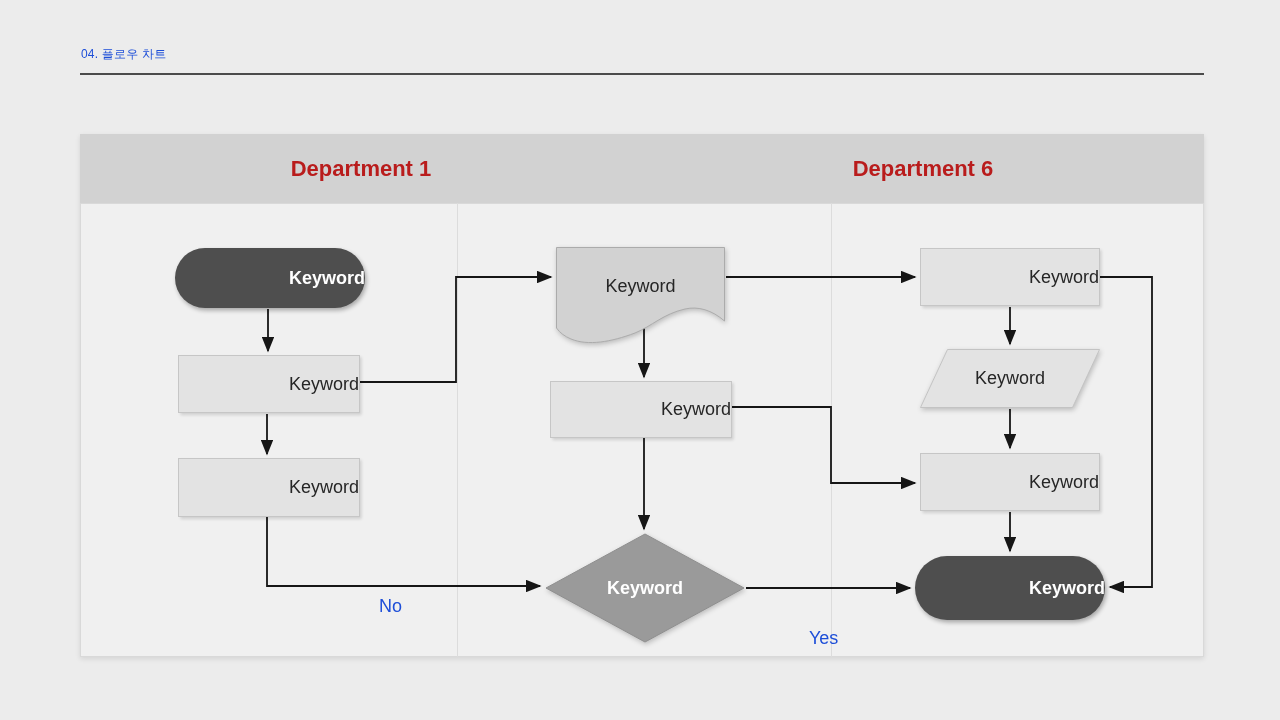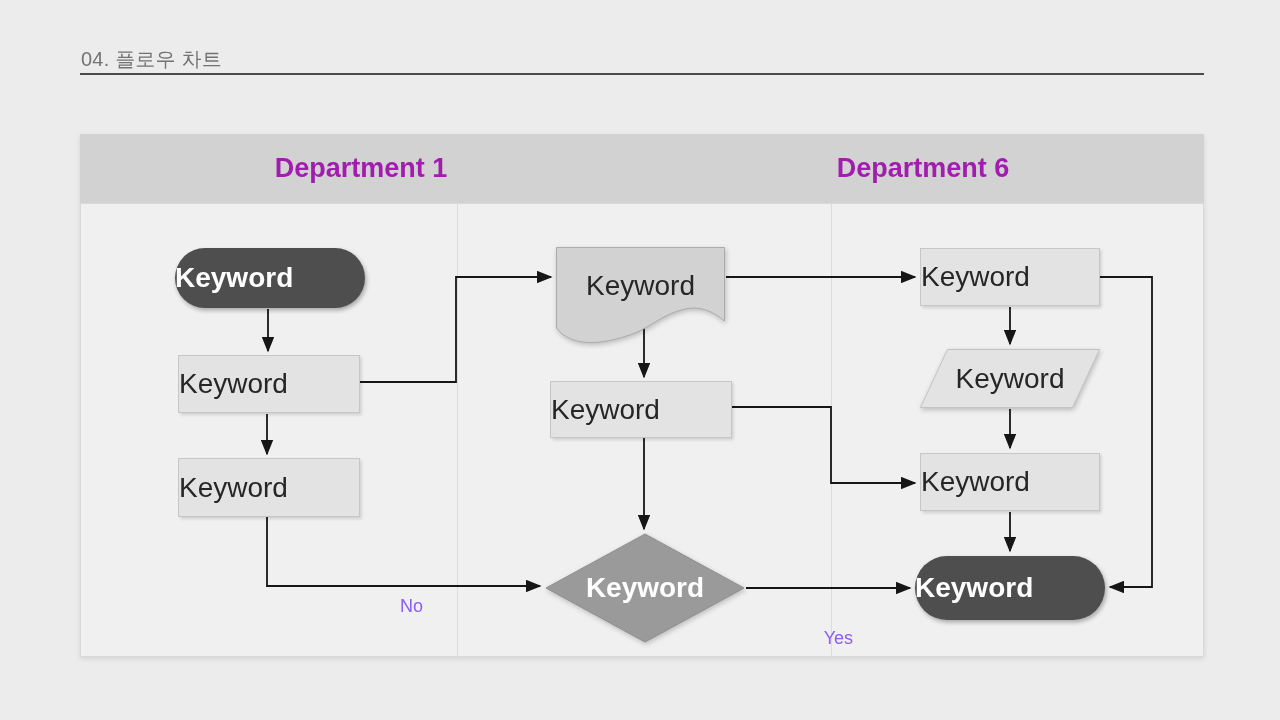--- a/index.html
+++ b/index.html
@@ -7,52 +7,52 @@
     width:1280px; height:720px;
     background:#ececec;
     font-family:"Liberation Sans", sans-serif;
     overflow:hidden;
   }
   .root { position:relative; width:1280px; height:720px; }
 
   
   .page-title {
     position:absolute; left:81px; top:46px;
-    font-size:20px; color:#737373; letter-spacing:0.2px;
+    font-size:12px; color:#1d4ed8; letter-spacing:0.2px;
   }
   .title-rule {
     position:absolute; left:80px; top:73px; width:1124px; height:2px;
     background:#4b4b4b;
   }
 
   
   .swimlane {
     position:absolute; left:80px; top:134px; width:1124px; height:523px;
     box-shadow:0 2px 5px rgba(0,0,0,0.10);
   }
   .sl-header {
     position:absolute; left:0; top:0; right:0; height:69px;
     background:#d2d2d2; display:flex;
   }
   .sl-header-cell {
     flex:1; display:flex; align-items:center; justify-content:center;
-    font-size:27px; font-weight:bold; color:#a21caf;
+    font-size:22px; font-weight:bold; color:#b91c1c;
   }
   .sl-body {
     position:absolute; left:0; top:69px; right:0; bottom:0;
     background:#f0f0f0; border:1px solid #d9d9d9; box-sizing:border-box;
   }
   .sl-divider {
     position:absolute; top:69px; bottom:0; width:1px; background:#dcdcdc;
   }
 
   
   .node {
-    position:absolute; display:flex; align-items:center; justify-content:flex-start;
-    font-size:28px; color:#262626; font-weight:500; box-sizing:border-box;
+    position:absolute; display:flex; align-items:center; justify-content:flex-end;
+    font-size:18px; color:#262626; font-weight:500; box-sizing:border-box;
   }
   .process {
     background:#e3e3e3; border:1px solid #c6c6c6;
     box-shadow:1.5px 2px 3px rgba(0,0,0,0.14);
   }
   .terminator {
     background:#4e4e4e; border-radius:999px; color:#ffffff; font-weight:600;
     box-shadow:1.5px 2.5px 4px rgba(0,0,0,0.30);
   }
   .svg-node { filter:drop-shadow(1.5px 2px 2.5px rgba(0,0,0,0.22)); }
@@ -63,22 +63,22 @@
   .doc-lbl { padding-bottom:20px; }
   .decision-lbl { color:#ffffff; font-weight:600; }
 
   
   .edges-svg {
     position:absolute; left:0; top:0; width:1280px; height:720px;
     pointer-events:none;
   }
   .edge { fill:none; stroke:#161616; stroke-width:1.8px; }
   .edge-label {
-    position:absolute; width:44px; text-align:right;
-    font-size:18px; color:#8b5cf6;
+    position:absolute; width:44px; text-align:left;
+    font-size:18px; color:#1d4ed8;
   }
 </style>
 </head>
 <body>
 
 <div class="root">
 
   <div class="page-title">04. 플로우 차트</div>
   <div class="title-rule"></div>
 

